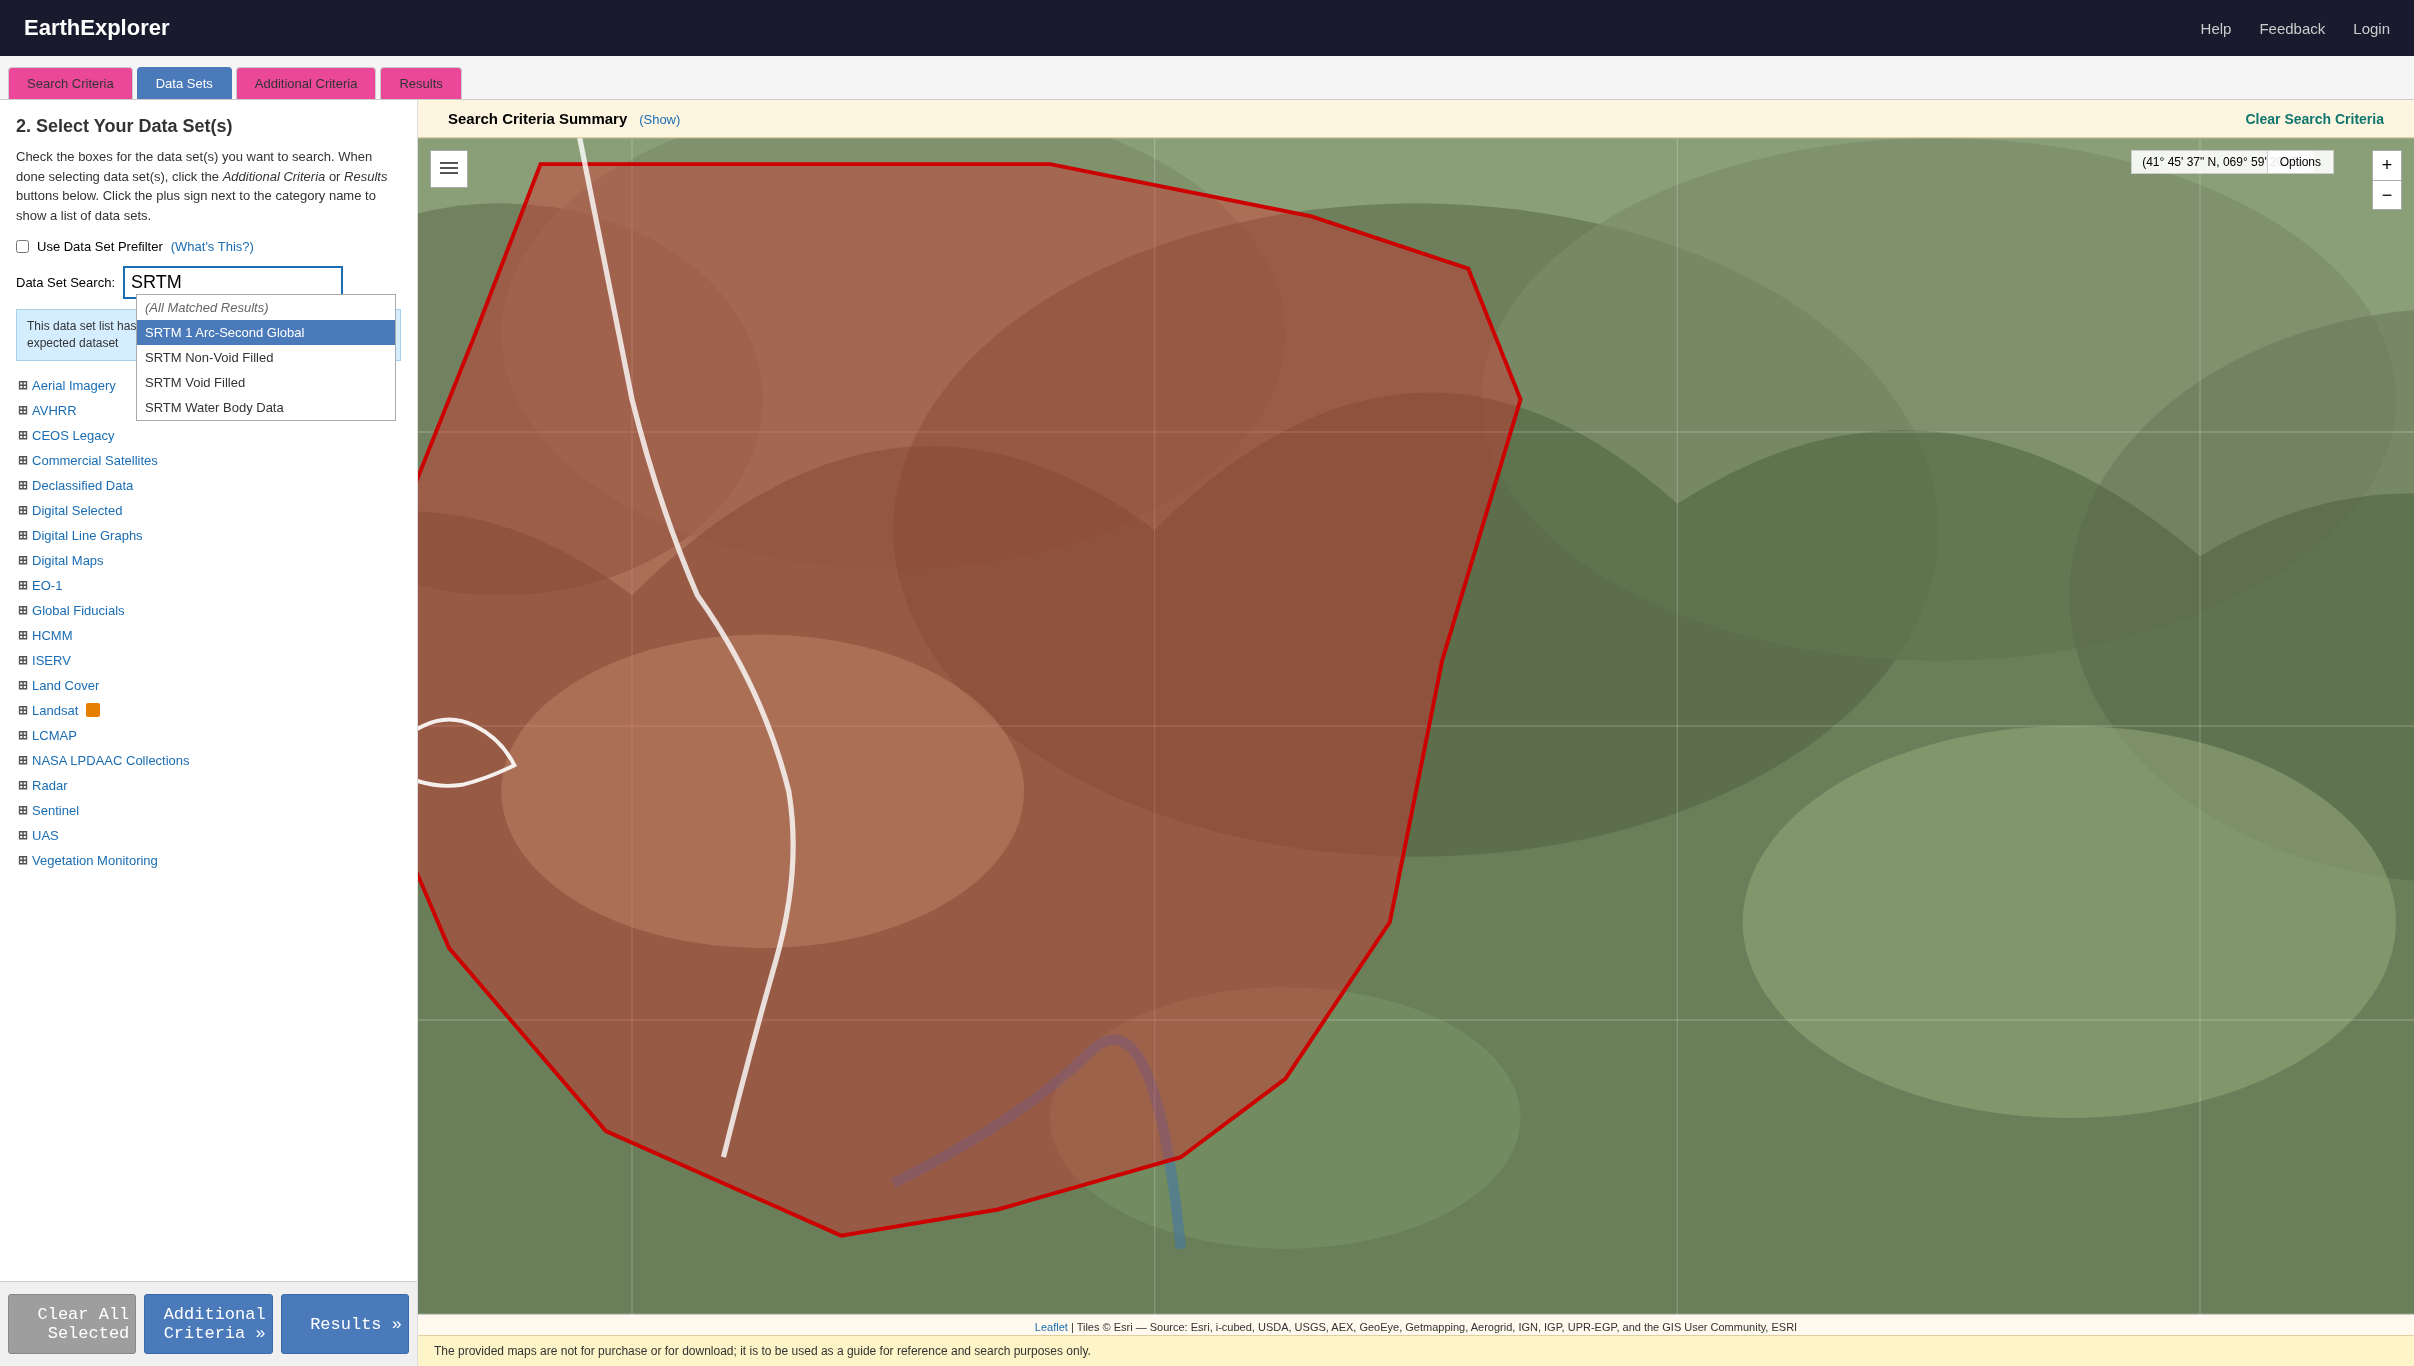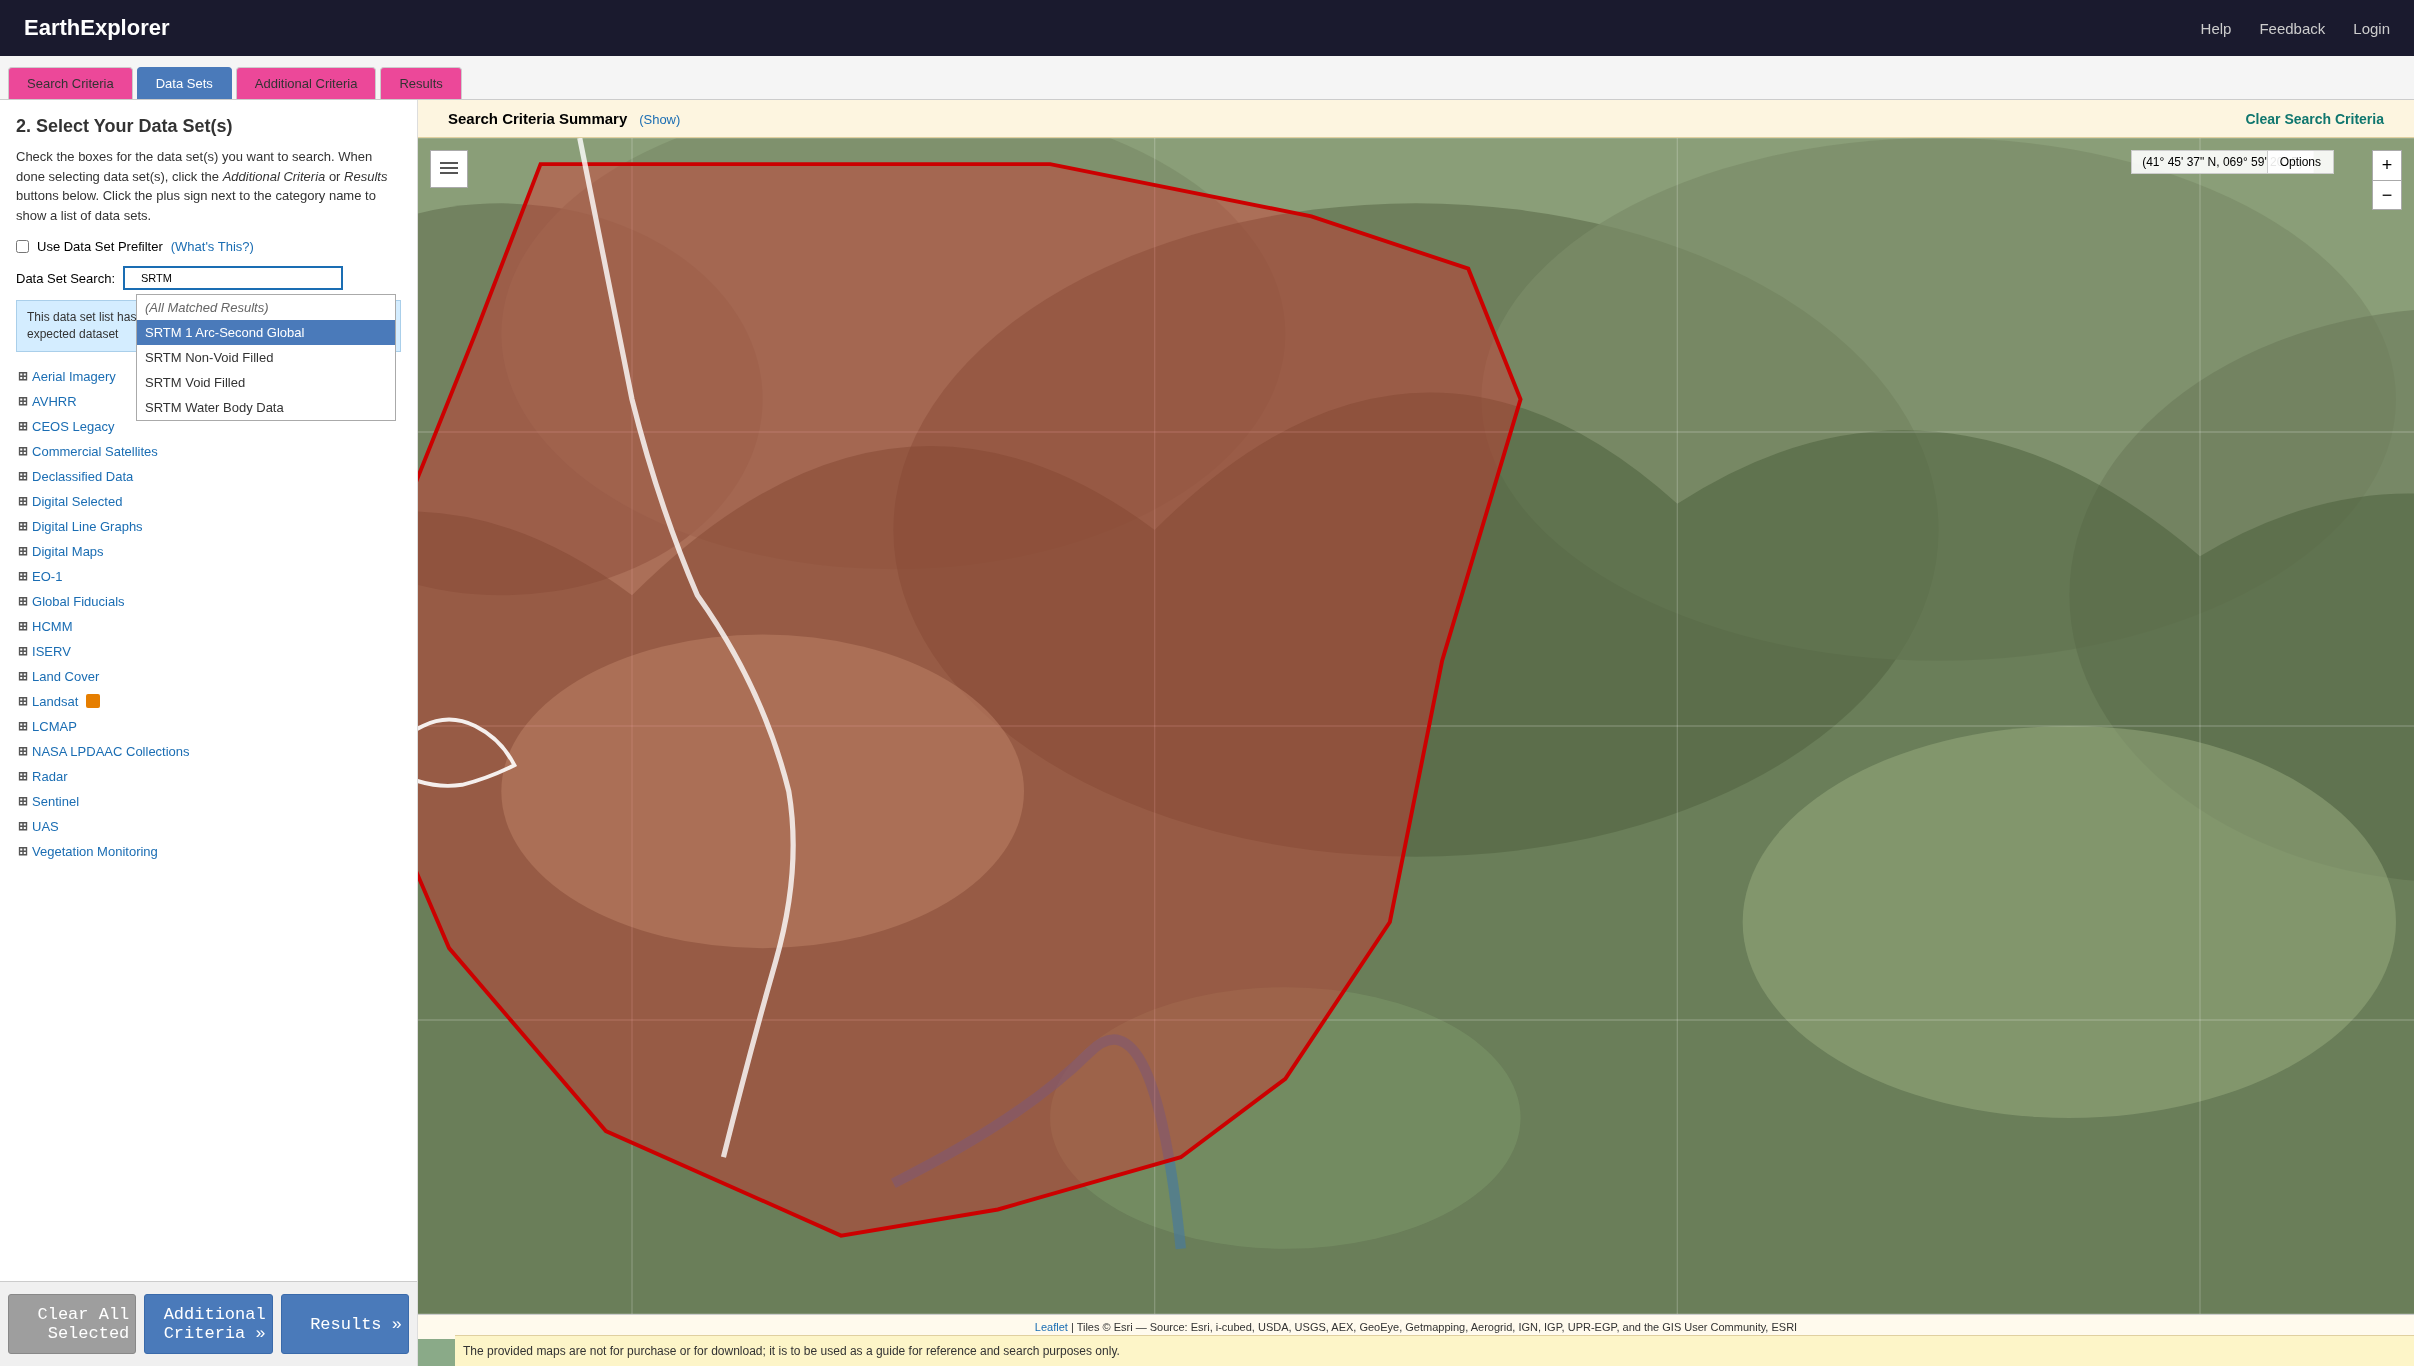--- a/index.html
+++ b/index.html
@@ -339,28 +339,27 @@
       font-size: 11px;
       color: #333;
       text-align: center;
     }
     #map-footer a { color: #1a6db3; }
 
     
     #map-note {
       background: #fdf5c8;
       border-top: 1px solid #e0d0a0;
-      padding: 8px 8px;
+      padding: 8px 16px;
       font-size: 12px;
       color: #333;
       position: absolute;
       bottom: 0;
       left: 0;
       right: 0;
-      margin-left: 37px;
     }
   </style>
 </head>
 <body>
 
 <nav id="top-nav">
   <span class="logo">EarthExplorer</span>
   <div class="nav-links">
     <a>Help</a>
     <a>Feedback</a>
@@ -387,21 +386,21 @@
       </div>
 
       <div class="prefilter-row">
         <input type="checkbox" style="">
         <span>Use Data Set Prefilter</span>
         <a>(What's This?)</a>
       </div>
 
       <div class="search-row">
         <label>Data Set Search:</label>
-        <input type="text" value="SRTM" style="border: 2px solid rgb(26, 109, 179); padding: 4px 16px; font-size: 11px; width: 220px;">
+        <input type="text" value="SRTM" style="border: 2px solid rgb(26, 109, 179); padding: 4px 6px; font-size: 18px; width: 220px;">
 
         <div class="search-dropdown">
           <div class="dd-item all-results">(All Matched Results)</div>
           <div class="dd-item highlighted">SRTM 1 Arc-Second Global</div>
           <div class="dd-item">SRTM Non-Void Filled</div>
           <div class="dd-item">SRTM Void Filled</div>
           <div class="dd-item">SRTM Water Body Data</div>
         </div>
       </div>
 

